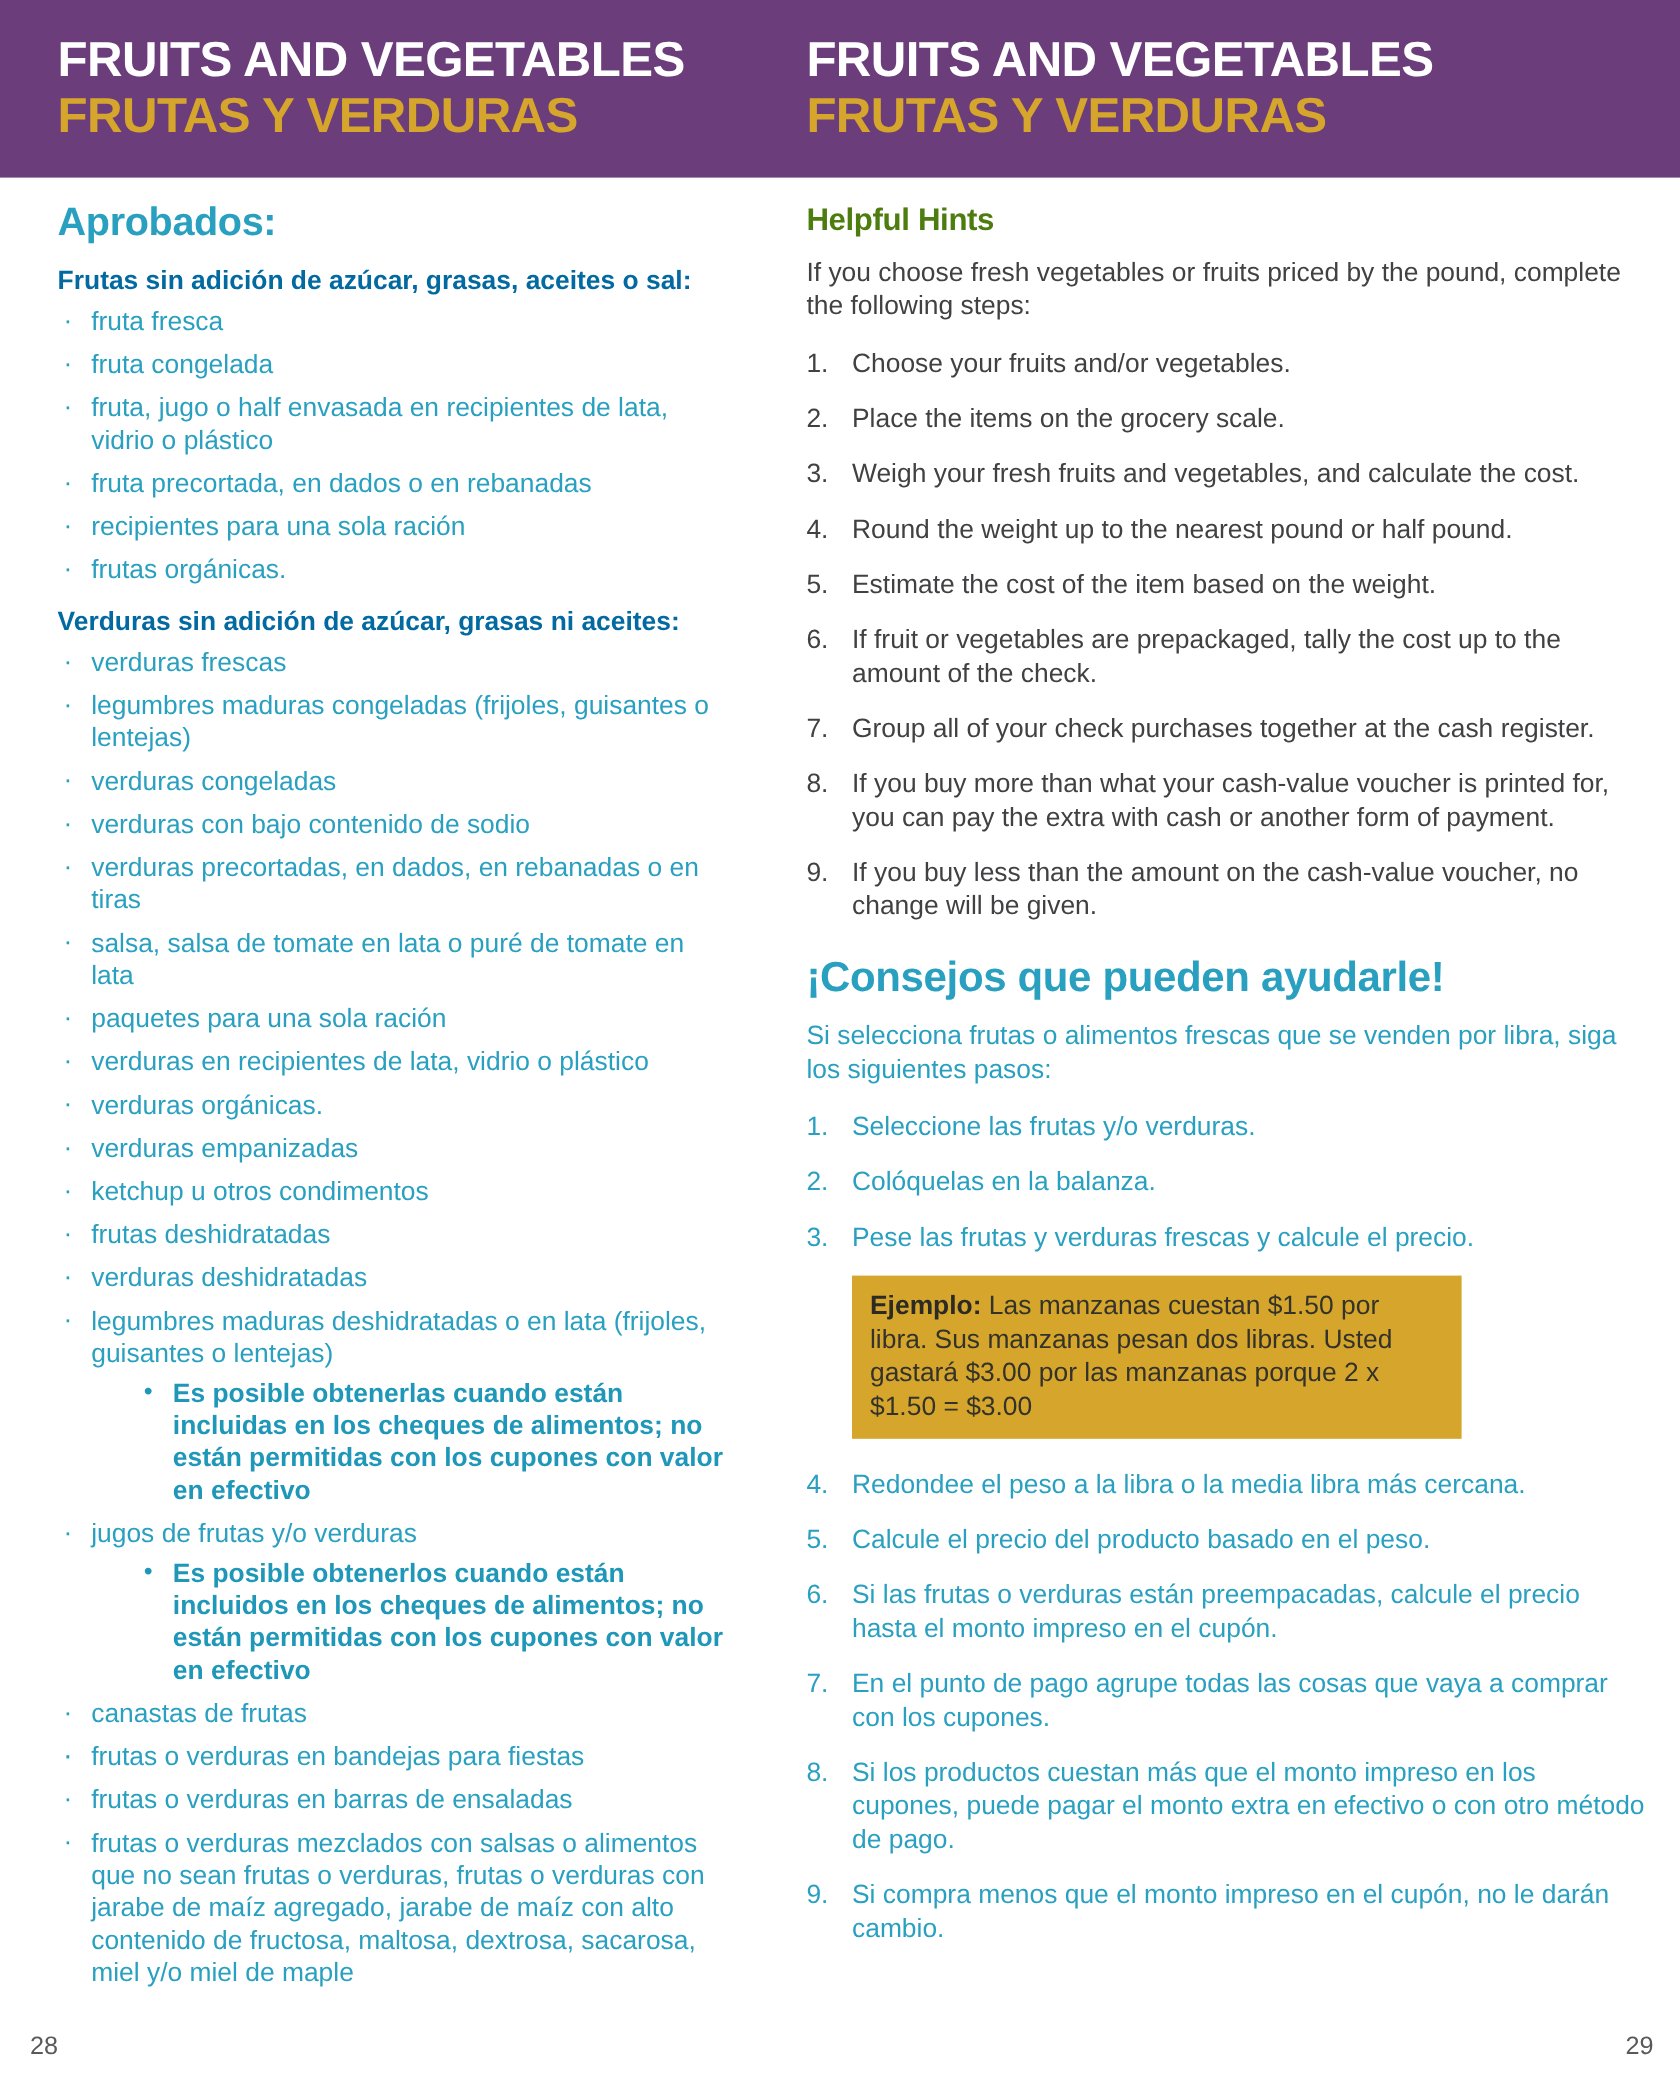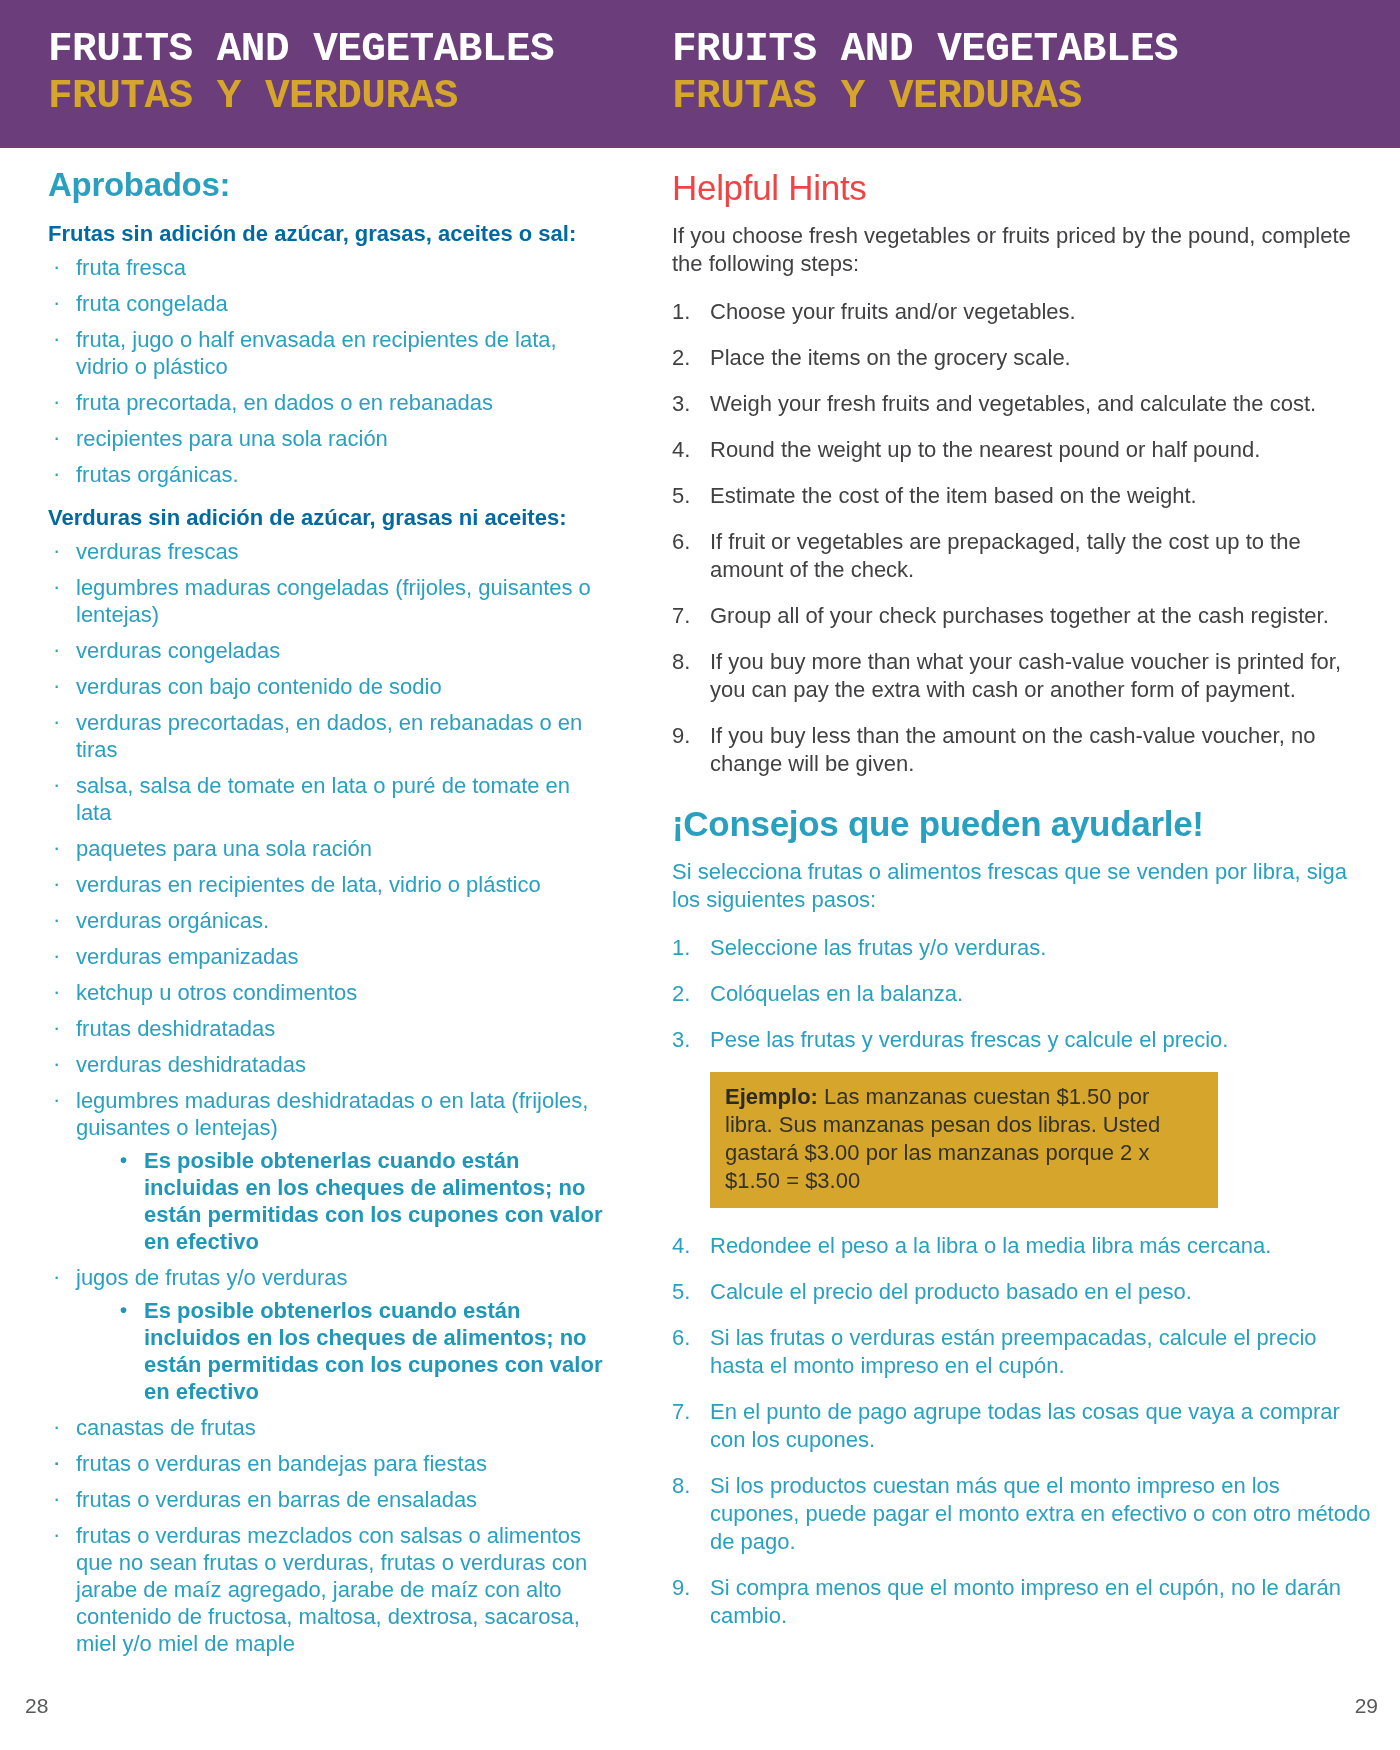--- a/index.html
+++ b/index.html
@@ -9,21 +9,20 @@
     font-family:"Liberation Sans", sans-serif;
     position:relative;
     -webkit-font-smoothing:antialiased;
   }
 
   
   .banner {
     position:absolute; top:0; left:0;
     width:1400px; height:148px;
     background:#6B3E7B;
-    font-family:Liberation Mono, monospace;
   }
   .banner-title {
     position:absolute; top:26px;
     line-height:47px; font-size:41px; font-weight:800;
     letter-spacing:-0.5px; white-space:nowrap;
   }
   .banner-title .t-en { color:#ffffff; display:block; }
   .banner-title .t-es { color:#D5A62B; display:block; }
   .bt-left  { left:48px; }
   .bt-right { left:672px; }
@@ -55,21 +54,21 @@
   ul.sub-bullets { list-style:none; margin:6px 0 2px 44px; padding:0; }
   ul.sub-bullets > li {
     position:relative; padding-left:24px;
     color:#1F97B8; font-size:22px; line-height:27px; font-weight:700;
     margin:0 0 8px 0;
   }
   .subdot { position:absolute; left:0; top:0; font-size:20px; color:#1F97B8; }
 
   
   .h2-dark {
-    color:#ef4444; font-size:35px; font-weight:400;
+    color:#4d7c0f; font-size:26px; font-weight:700;
     margin:0 0 14px 0; letter-spacing:-0.3px;
   }
   .h2-consejos {
     color:#2AA0C0; font-size:35px; font-weight:800;
     margin:26px 0 14px 0; letter-spacing:-0.3px;
   }
   .intro { font-size:22px; line-height:28px; margin:0 0 20px 0; }
   .intro.dark { color:#414042; }
   .intro.teal { color:#2AA0C0; }
 

